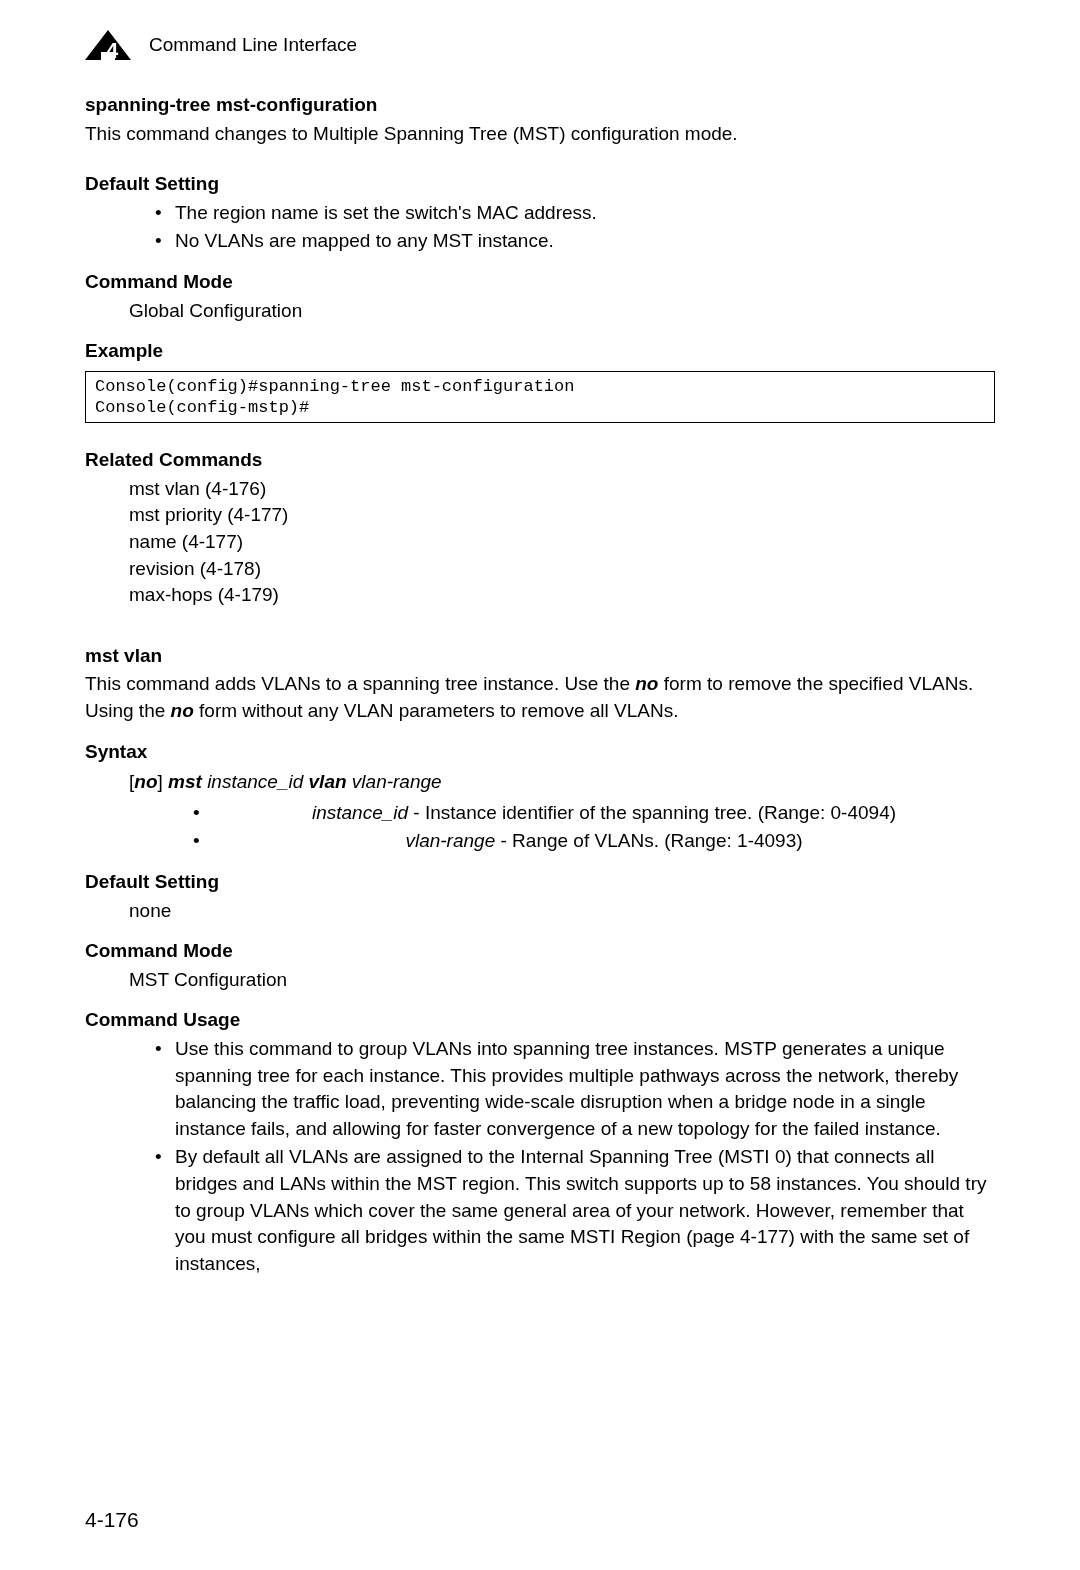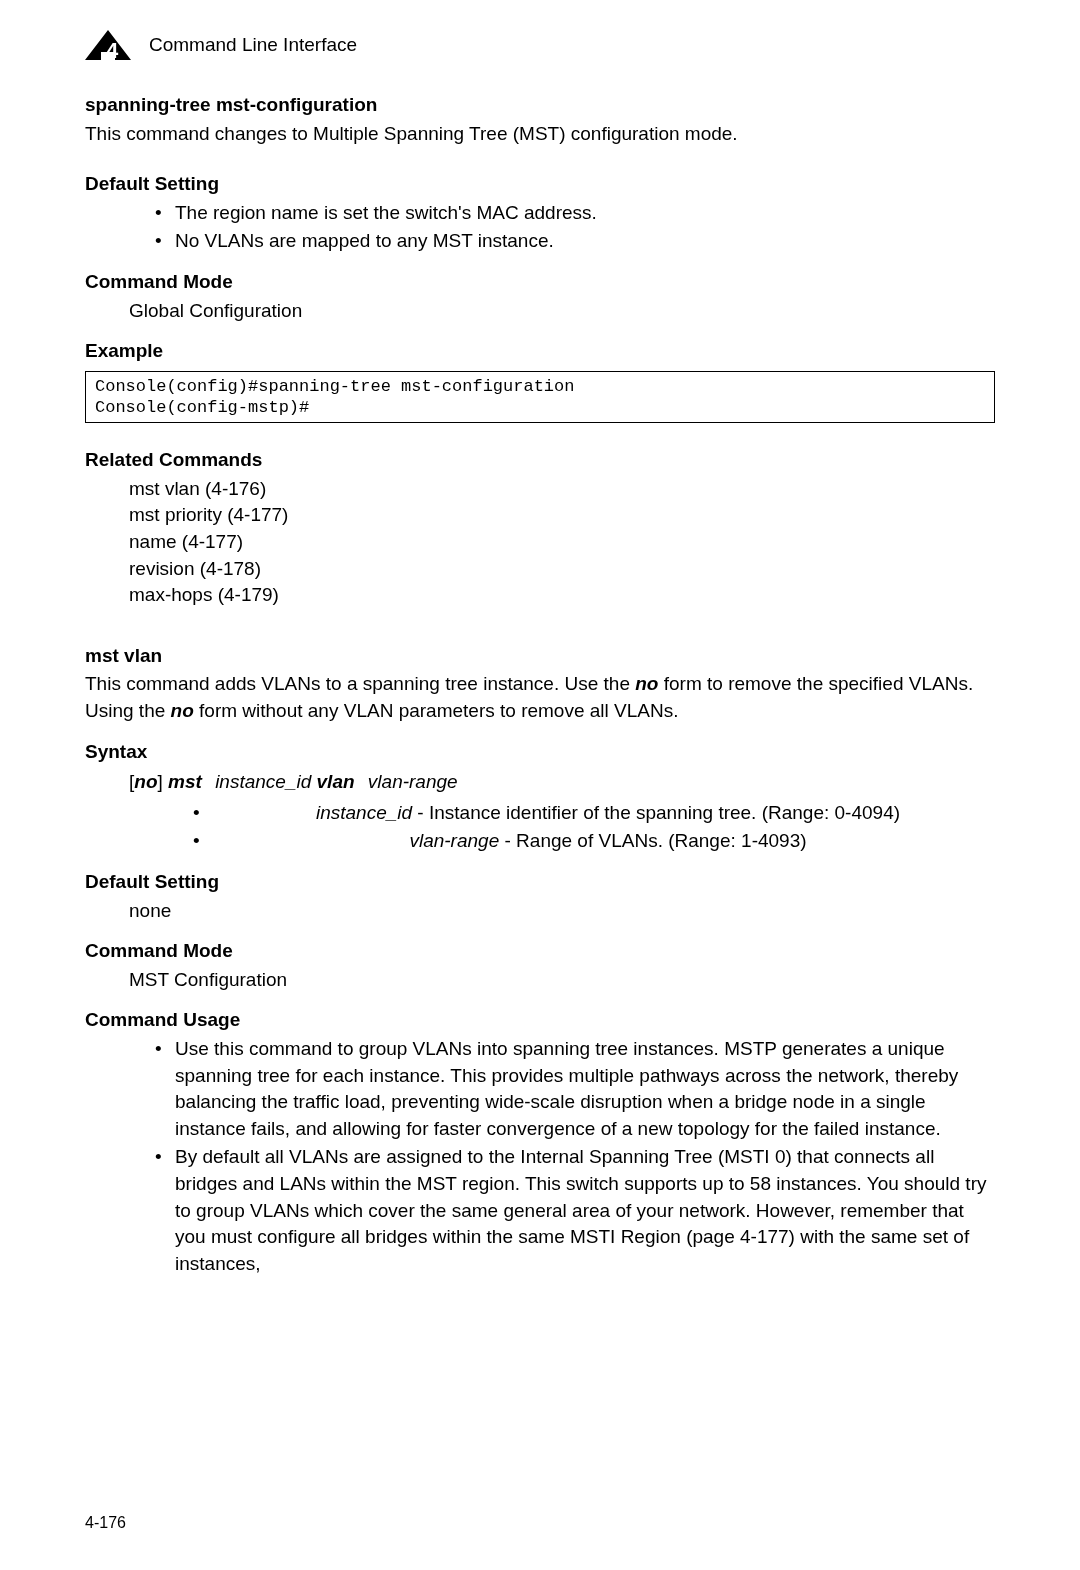--- a/index.html
+++ b/index.html
@@ -83,27 +83,27 @@
       font-size: 17px;
       padding: 4px 9px;
       margin-top: 6px;
       white-space: pre;
       line-height: 1.25;
     }
     .syntax-line {
       padding-left: 44px;
       margin-top: 4px;
     }
-    .italic { font-style: italic; margin-left: 8px; }
+    .italic { font-style: italic; }
     .bold { font-weight: bold; font-style: italic; }
     .page-num {
       position: absolute;
       bottom: 36px;
       left: 85px;
-      font-size: 16px;
+      font-size: 21px;
       text-align: right;
     }
     .sect { }
     .spacer-sm { height: 10px; }
     .spacer-md { height: 20px; }
   </style>
 </head>
 <body>
 
 <div class="header-row">

